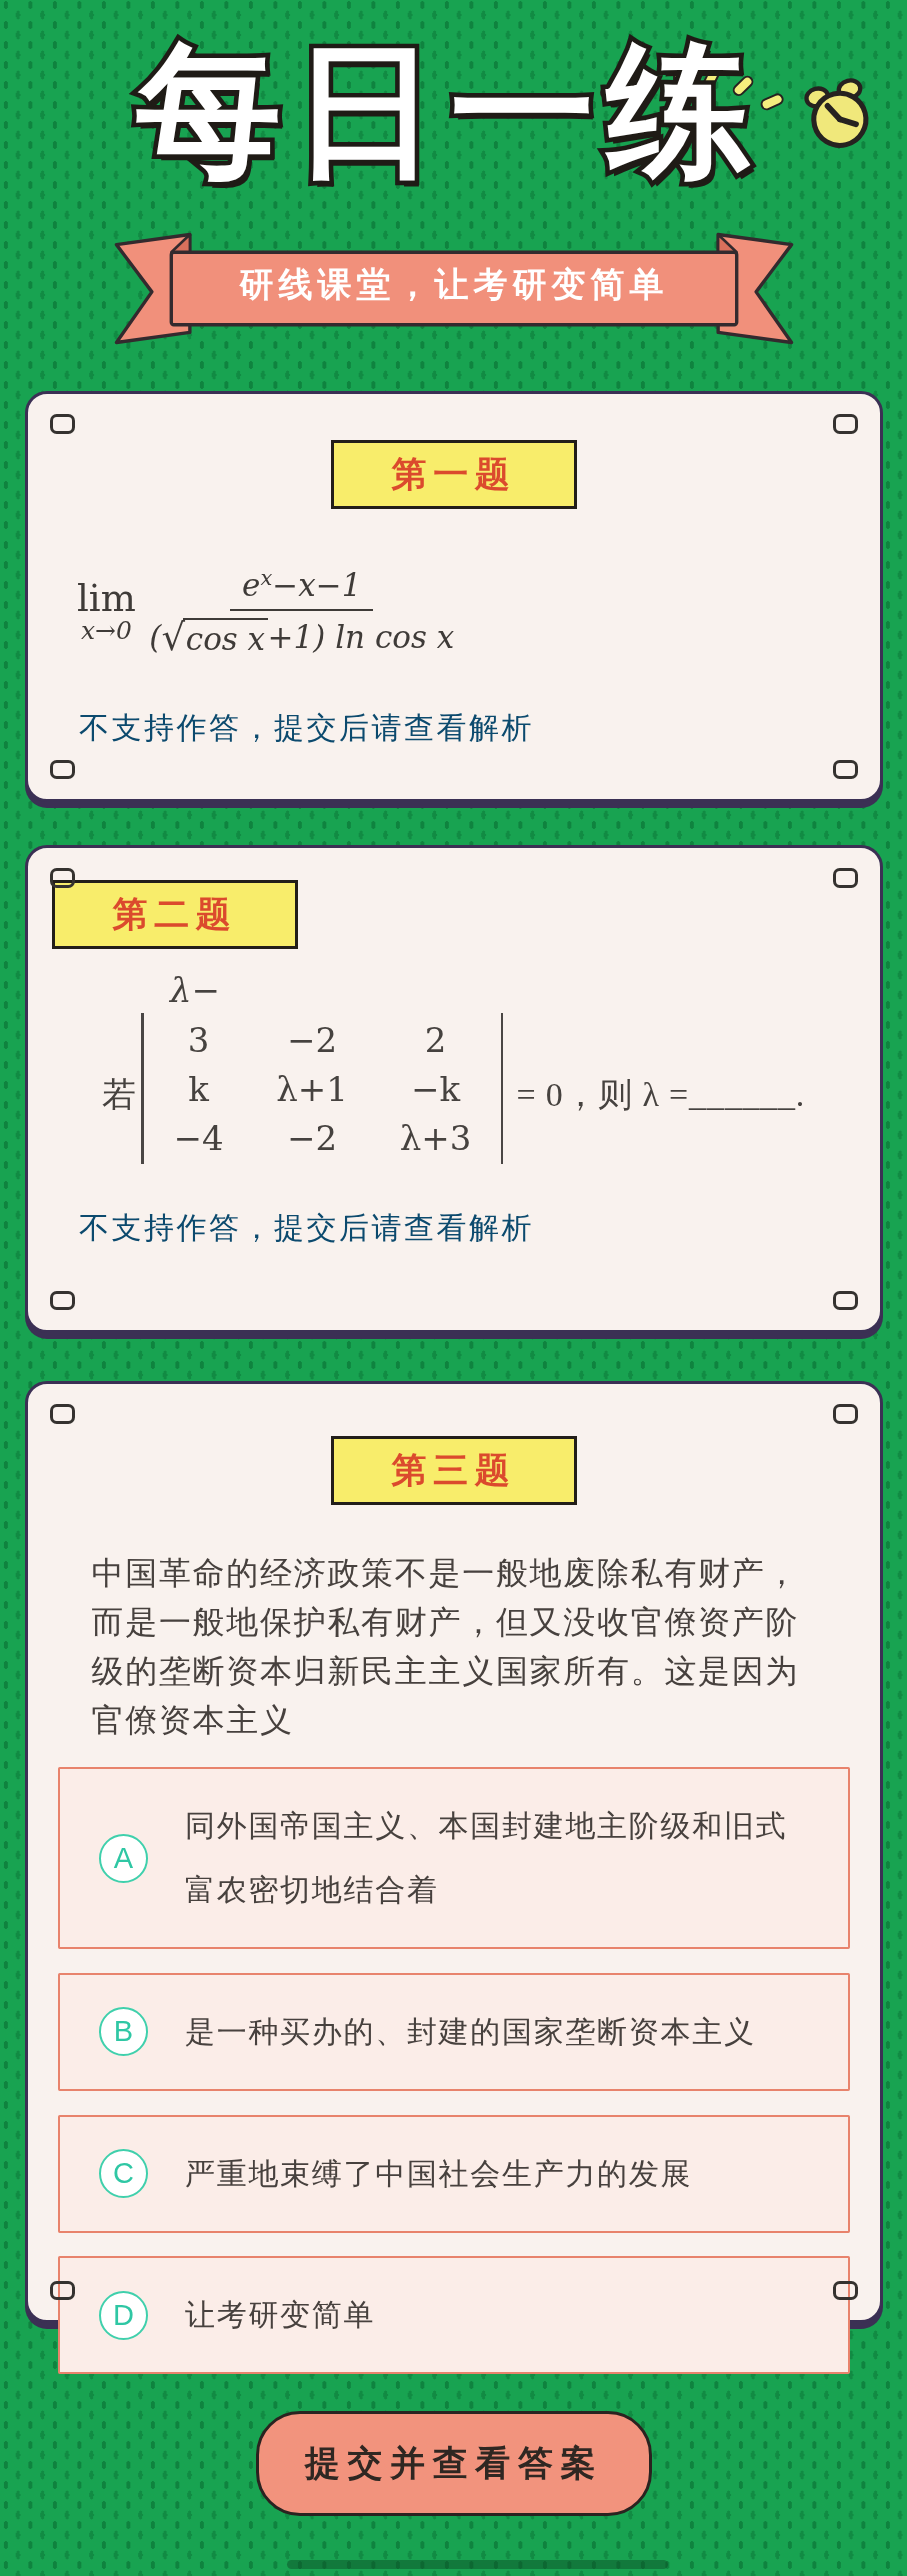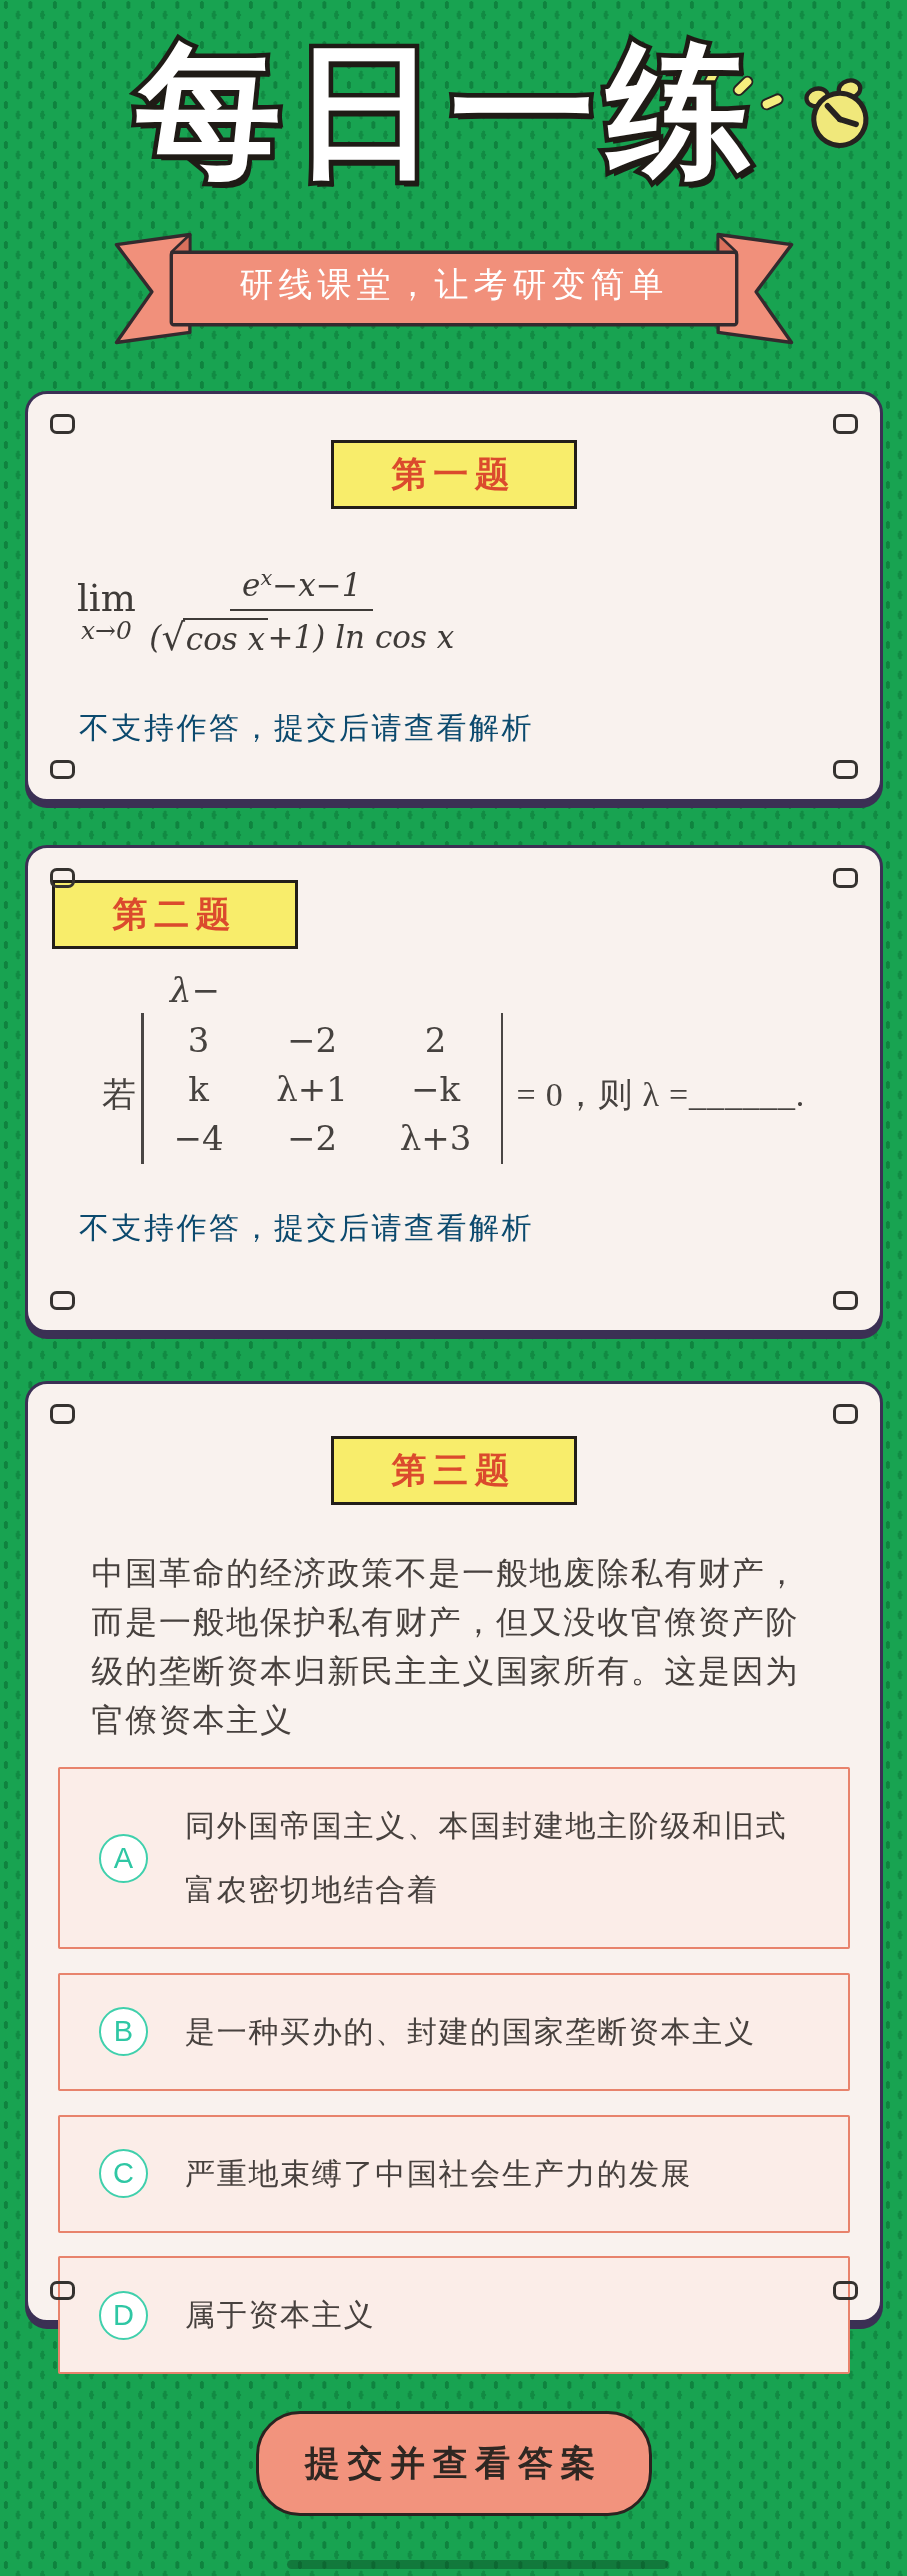--- a/index.html
+++ b/index.html
@@ -27,21 +27,21 @@
     position:absolute;width:8.4px;height:20px;background:#f5ee7e;
     border:2.5px solid #262220;border-radius:8.4px;
   }
   .clock{position:absolute;right:32px;top:49px;}
 
   
   .ribbon-wrap{position:relative;width:692px;height:127px;margin:11.8px auto 0 auto;}
   .ribbon-text{
     position:absolute;left:63px;right:63px;top:23px;height:73px;
     display:flex;align-items:center;justify-content:center;
-    color:#ffffff;font-size:34px;font-weight:400;letter-spacing:5px;
+    color:#ffffff;font-size:34px;font-weight:700;letter-spacing:5px;
   }
 
   
   .card{
     position:relative;margin:0 25px;background:#f9f2ee;
     border:3.4px solid #3b3054;border-radius:22px;
     box-shadow:0 5.9px 0 #3b3054;
     box-sizing:border-box;
   }
   .card-1{margin-top:39px;height:411px;}
@@ -242,21 +242,21 @@
       <div class="option">
         <span class="opt-letter">B</span>
         <span class="opt-text">是一种买办的、封建的国家垄断资本主义</span>
       </div>
       <div class="option">
         <span class="opt-letter">C</span>
         <span class="opt-text">严重地束缚了中国社会生产力的发展</span>
       </div>
       <div class="option">
         <span class="opt-letter">D</span>
-        <span class="opt-text">属于资本主义</span>
+        <span class="opt-text">让考研变简单</span>
       </div>
     </div>
   </section>
 
   <div class="submit-btn">提交并查看答案</div>
 
   <div class="bottom-bar"></div>
 </div>
 
 

